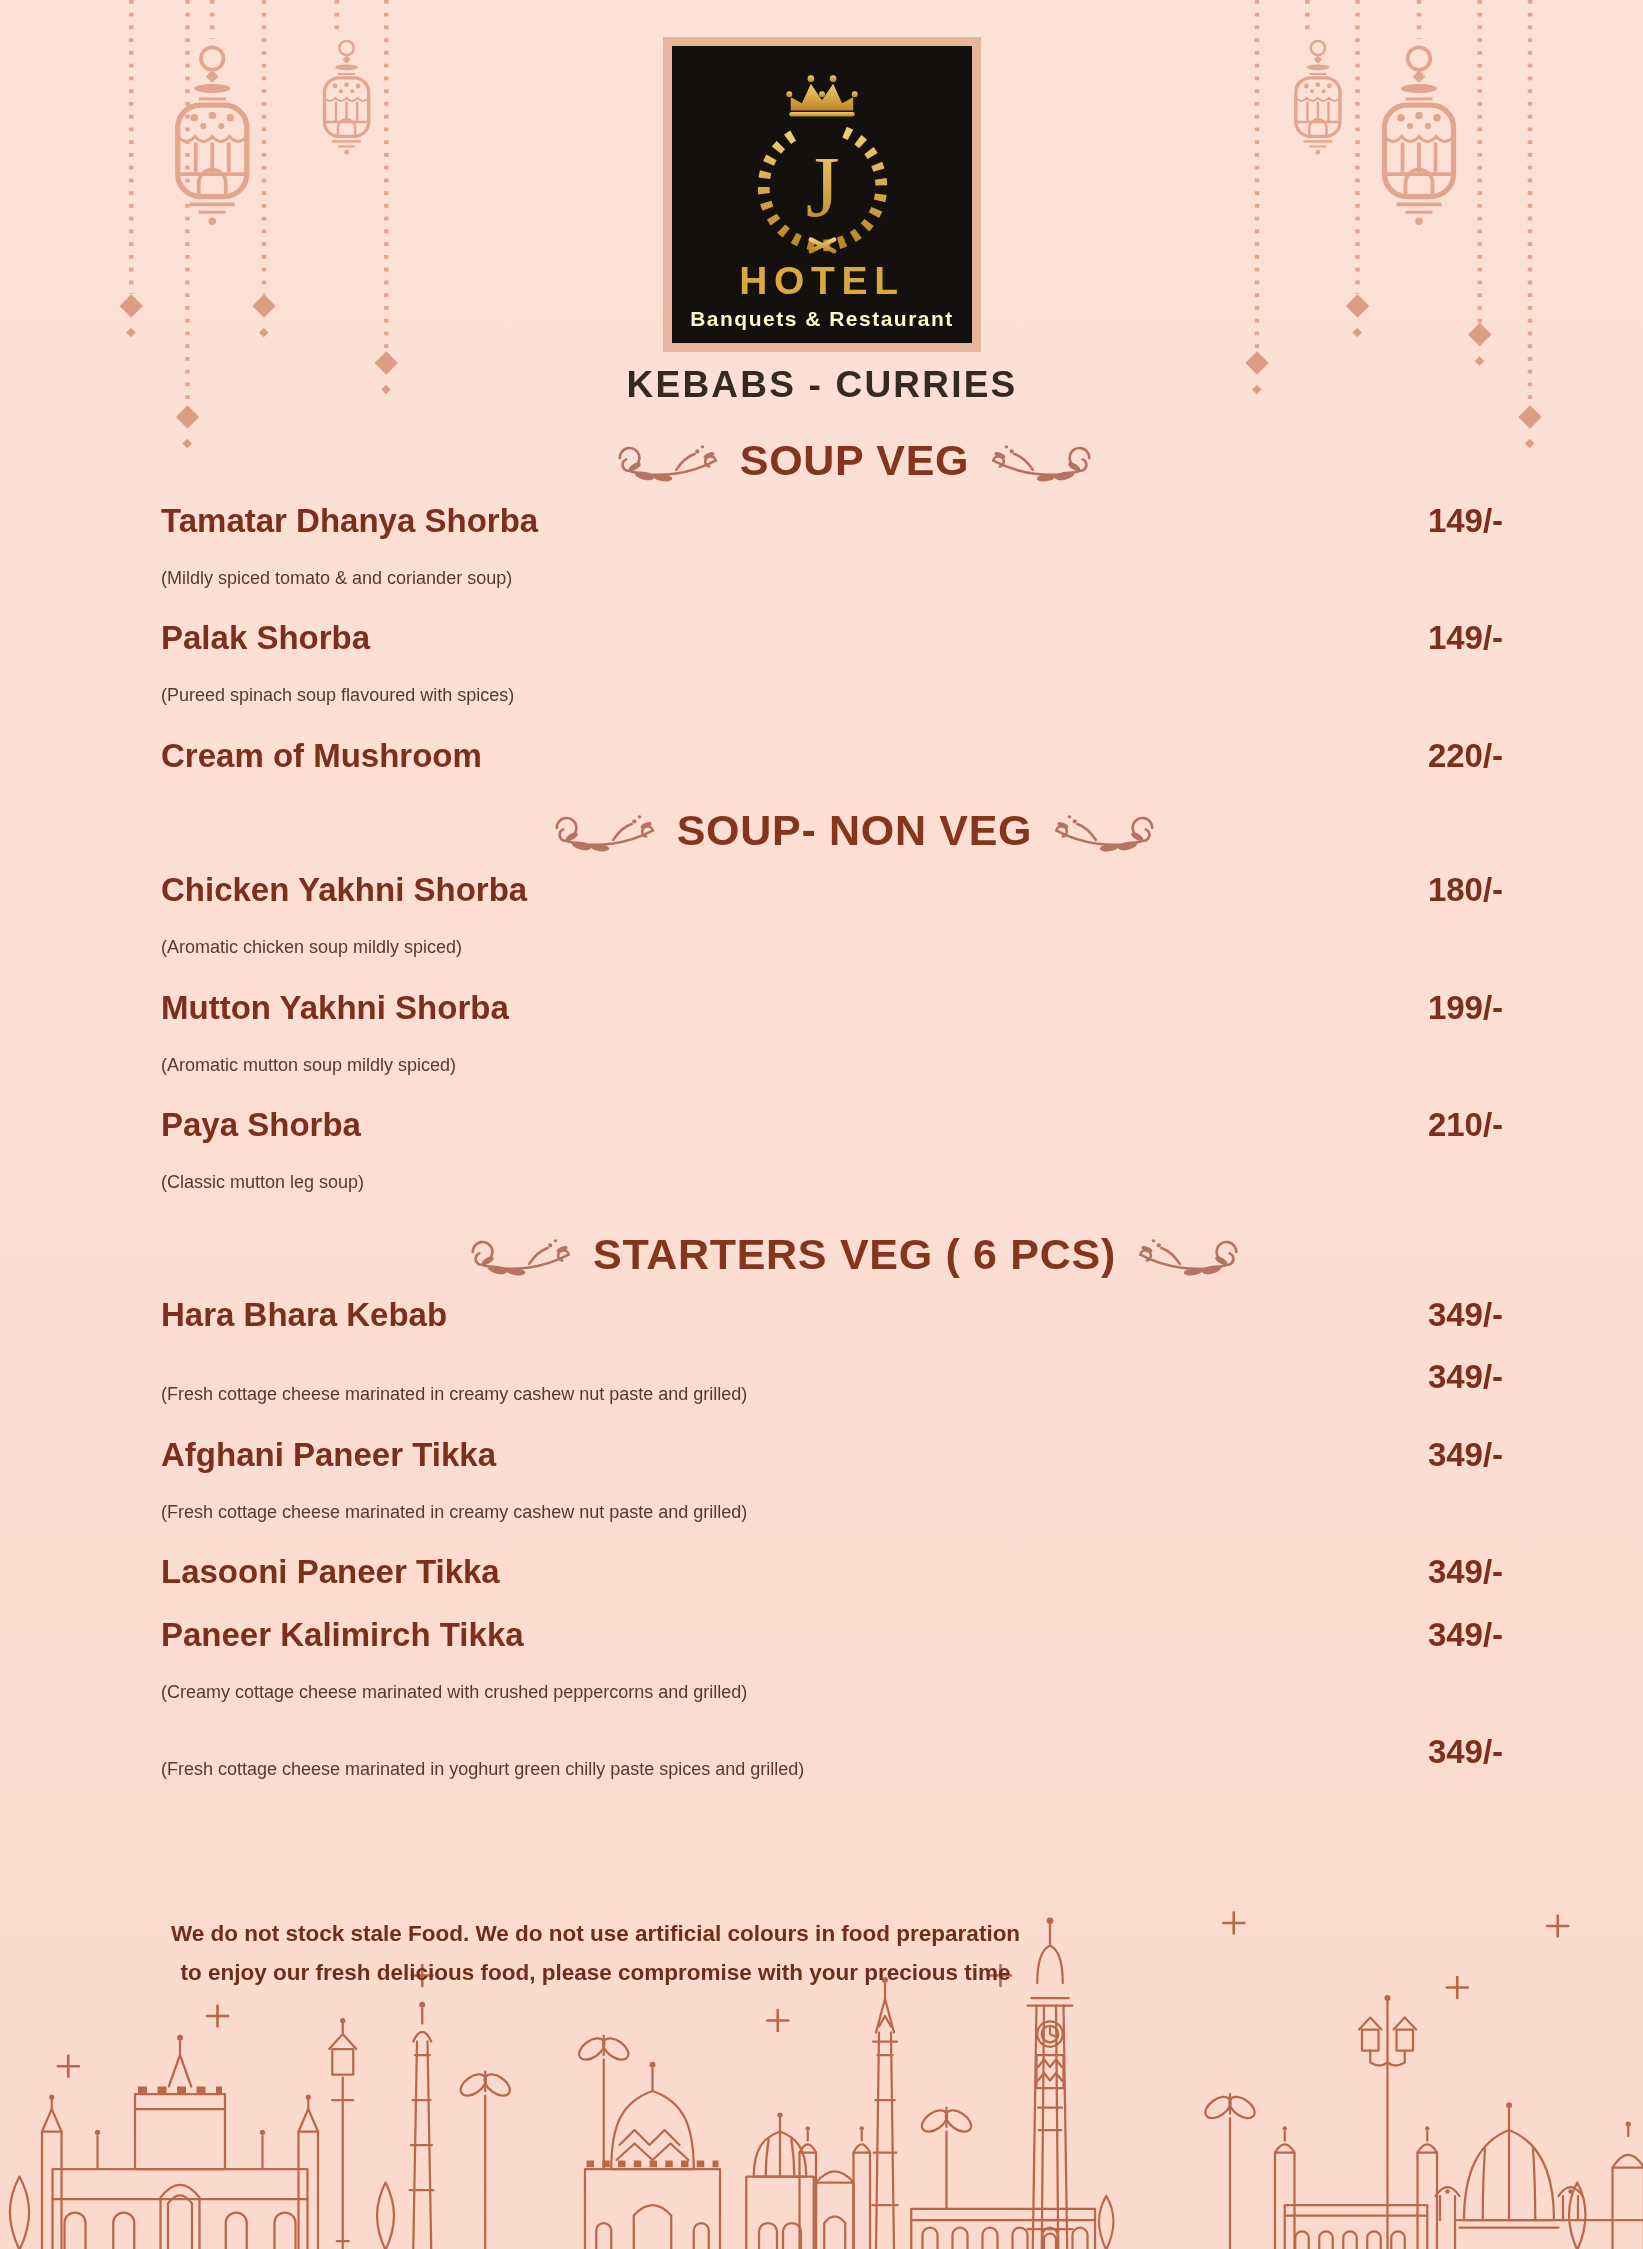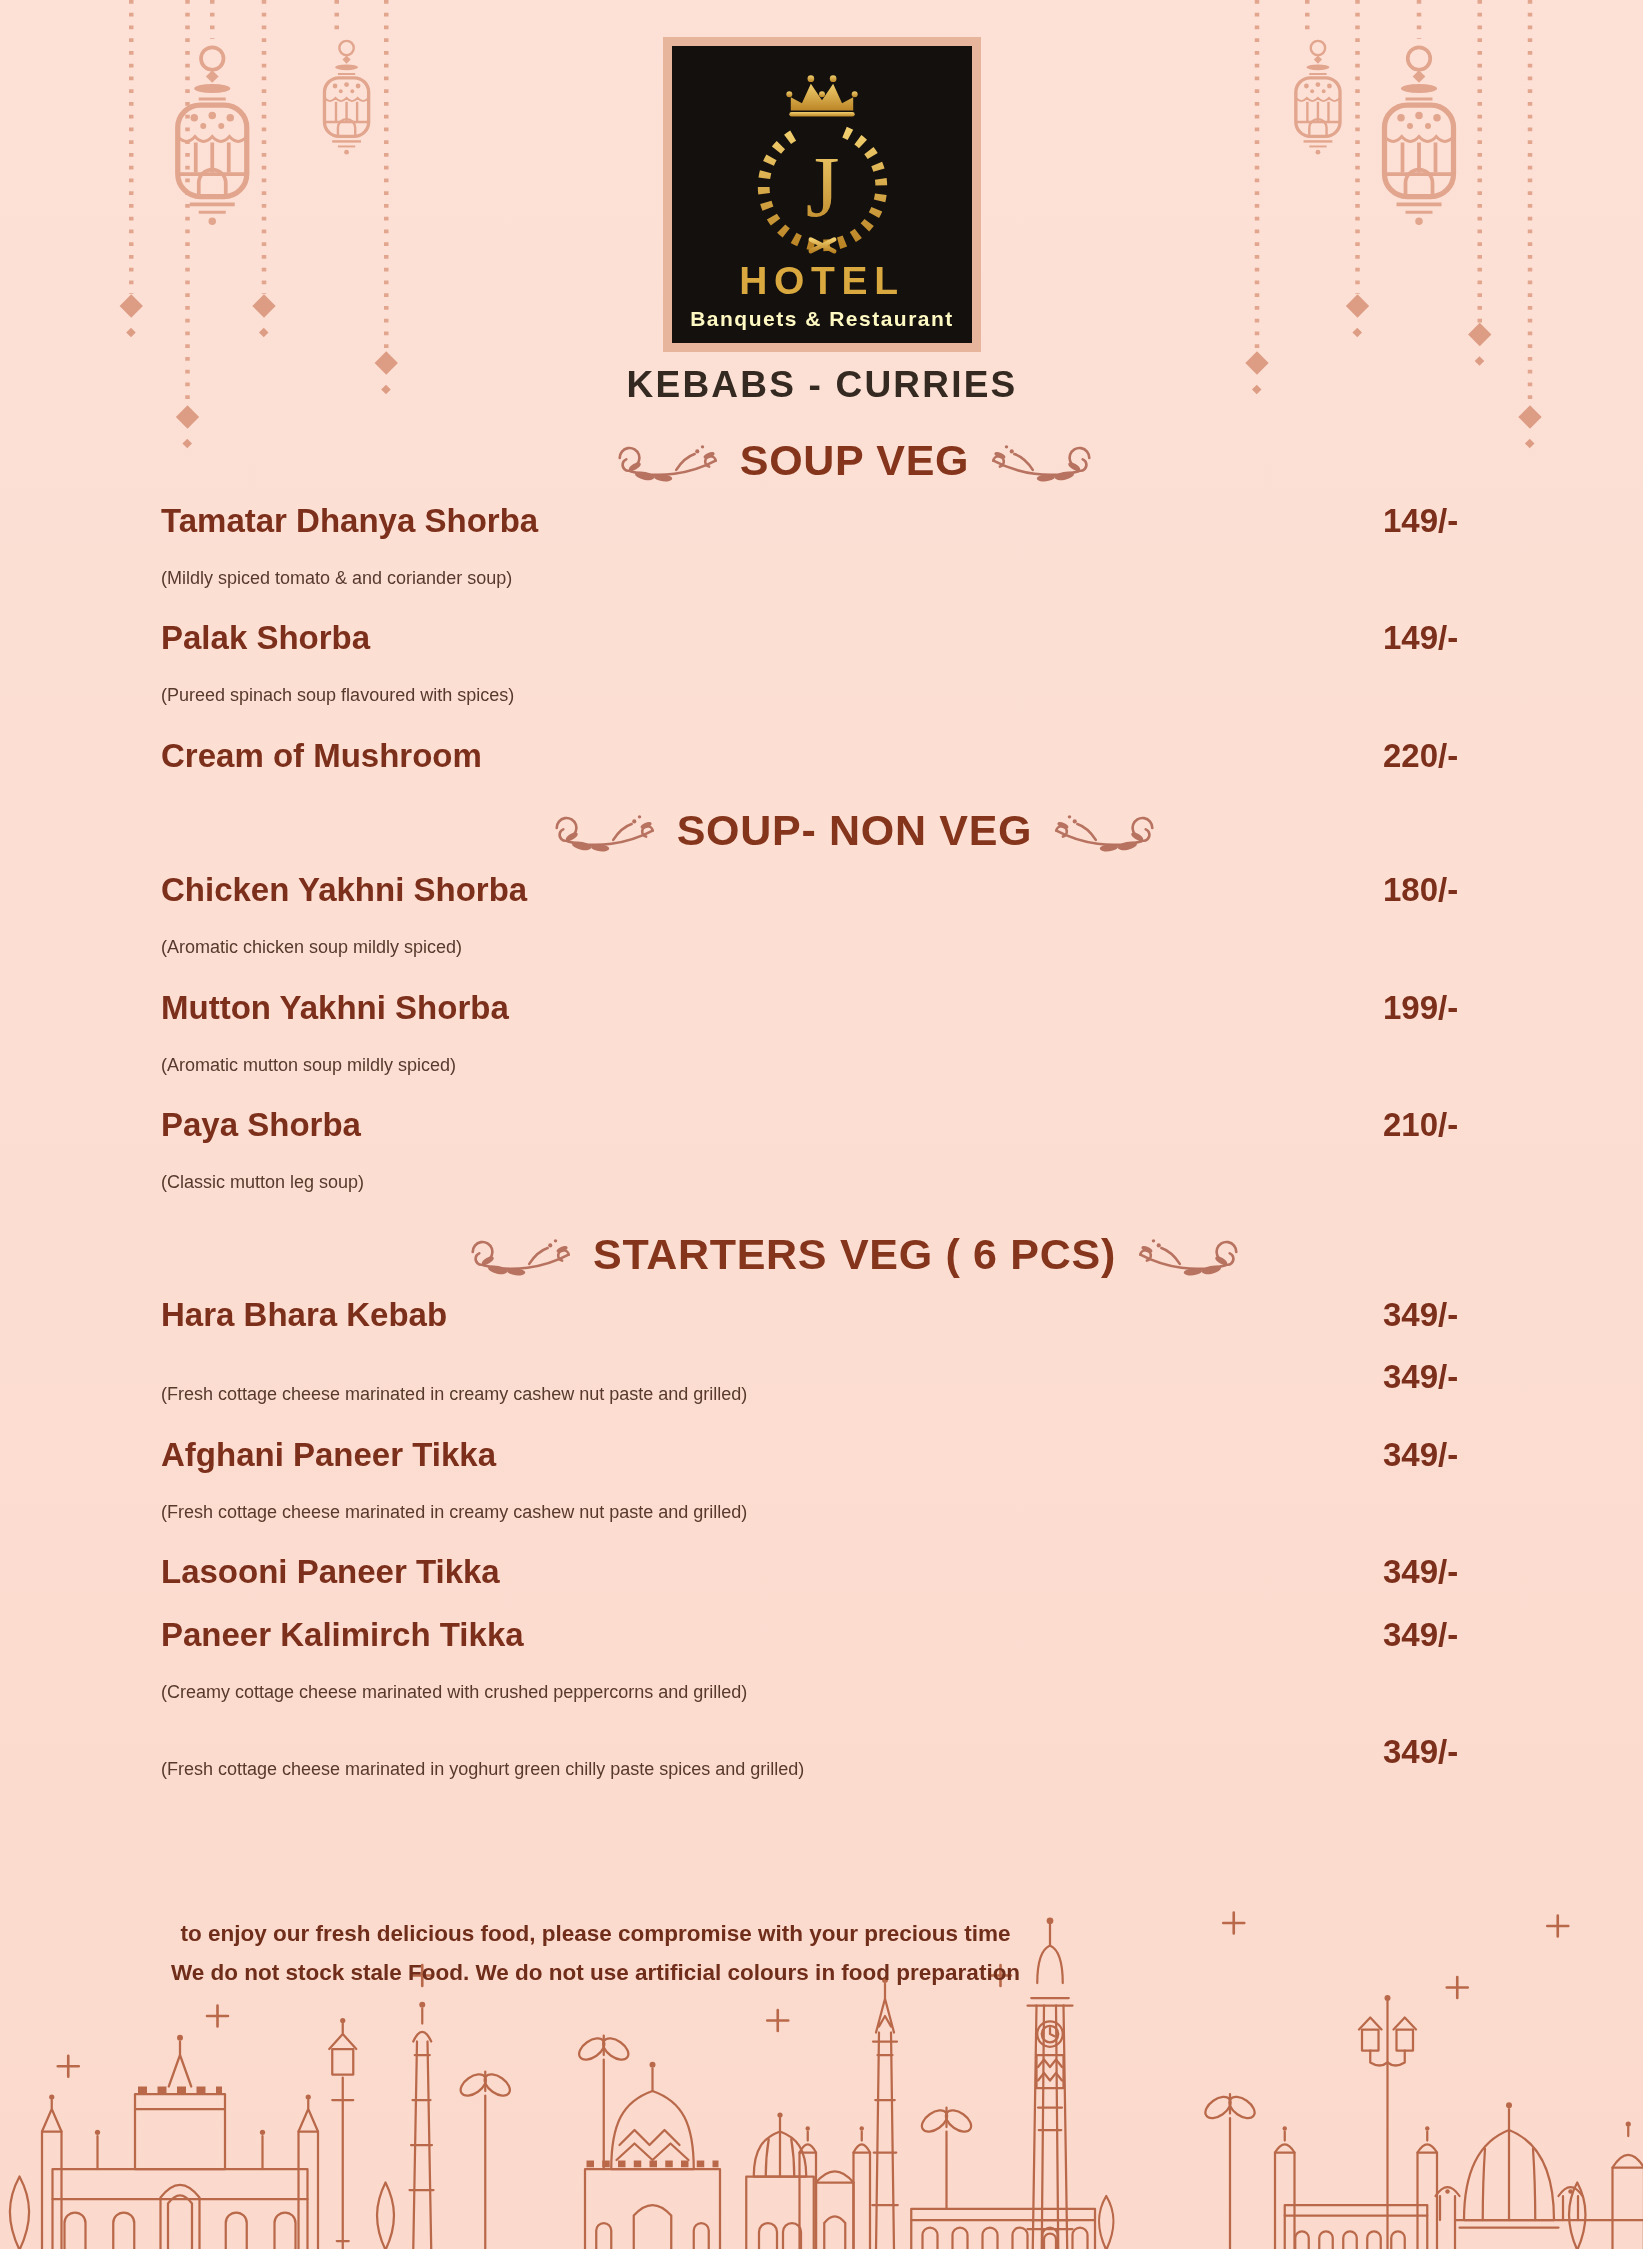--- a/index.html
+++ b/index.html
@@ -51,21 +51,21 @@
   }
   .item{display:flex;align-items:flex-start;margin-bottom:22.5px;}
   .item-left{flex:1 1 auto;}
   .item-name{
     font-size:33px;font-weight:bold;color:#7c2f1a;line-height:40px;
   }
   .item-desc{
     font-size:18px;color:#573a2c;line-height:36px;margin-top:19px;
   }
   .item-price{
-    flex:0 0 165px;text-align:left;
+    flex:0 0 165px;text-align:center;
     font-size:33px;font-weight:bold;color:#7c2f1a;line-height:40px;
   }
   
   .footer-note{
     position:absolute;left:112px;top:1914px;width:967px;
     text-align:center;z-index:2;
     font-size:22.5px;font-weight:bold;color:#6f2d1a;line-height:39px;
   }
 </style>
 </head>
@@ -538,17 +538,17 @@
       <div class="item-desc">(Fresh cottage cheese marinated in yoghurt green chilly paste spices and grilled)</div>
     </div>
     <div class="item-price">349/-</div>
   </div>
 </div>
   </div>
 </div>
   </div>
 
   <div class="footer-note">
+    <div>We do not stock stale Food. We do not use artificial colours in food preparation</div>
     <div>to enjoy our fresh delicious food, please compromise with your precious time</div>
-    <div>We do not stock stale Food. We do not use artificial colours in food preparation</div>
   </div>
 </div>
 
 
 </body></html>

